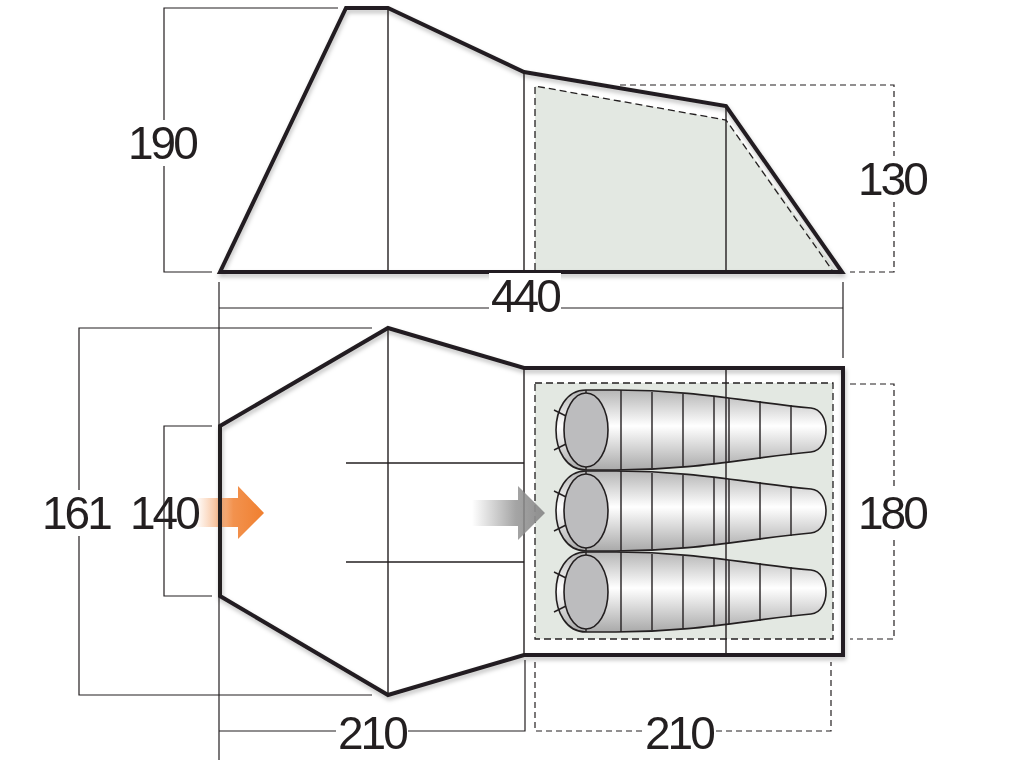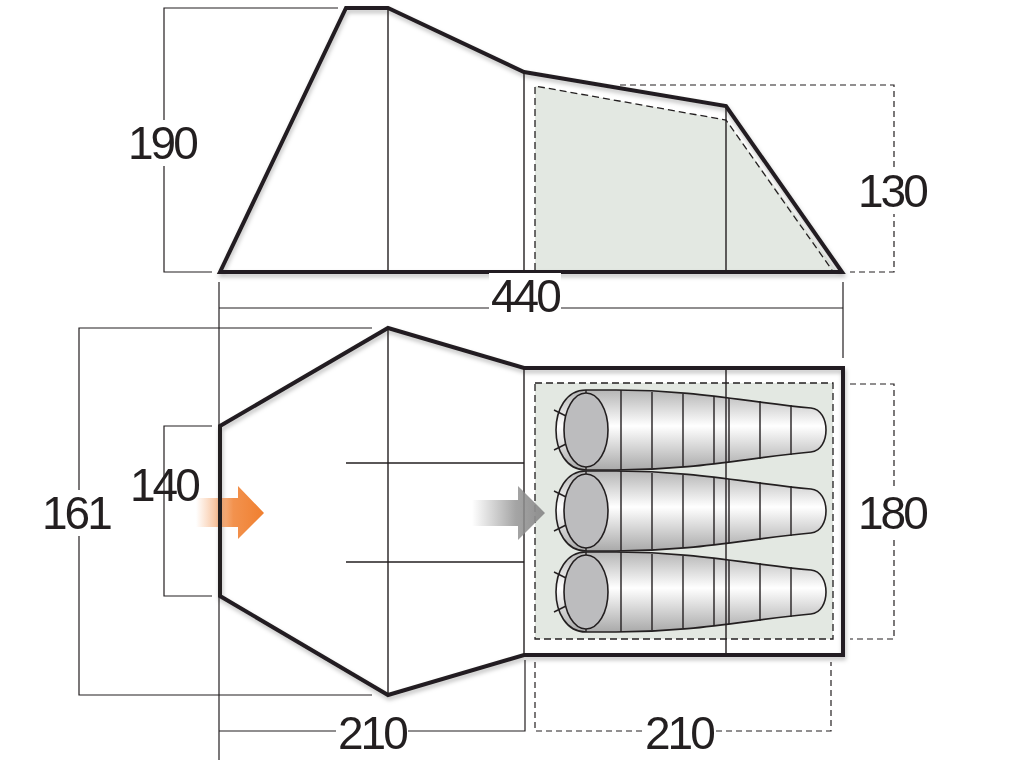--- a/index.html
+++ b/index.html
@@ -103,19 +103,19 @@
       <path d="M 196 498 L 238 498 L 238 486 L 264 513 L 238 539 L 238 527 L 196 527 Z" fill="url(#orangeGrad)"></path>
     </g>
     <g>
       <path d="M 472 500 L 518 500 L 518 486 L 545 513 L 518 540 L 518 526 L 472 526 Z" fill="url(#greyGrad)"></path>
     </g>
     <line x1="220" y1="426" x2="220" y2="596" stroke="#231f20" stroke-width="4"></line>
   </g>
 </svg>
 
 <div class="lbl" style="left:126px; top:120px;text-align:center;">190</div>
-<div class="lbl" style="left:856px; top:156px;margin-top:12px;">130</div>
+<div class="lbl" style="left:856px; top:156px;">130</div>
 <div class="lbl" style="left:489px; top:273px;">440</div>
 <div class="lbl" style="left:40px; top:490px;">161</div>
-<div class="lbl transparent" style="left:128px; top:462px;">140</div>
+<div class="lbl transparent" style="left:128px; top:490px;">140</div>
 <div class="lbl" style="left:856px; top:490px;">180</div>
 <div class="lbl" style="left:336px; top:710px;">210</div>
 <div class="lbl" style="left:643px; top:710px;">210</div>
 
 </body></html>

